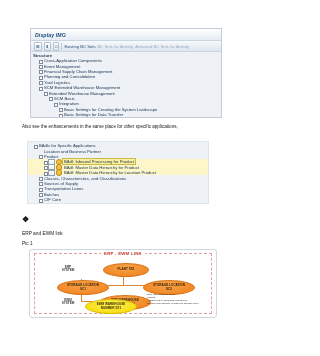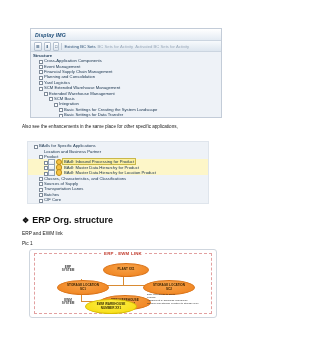--- a/index.html
+++ b/index.html
@@ -248,21 +248,20 @@
         <span class="lbl">Batches</span>
       </div>
       <div class="trow" style="padding-left: 10px;">
         <span class="exp node"></span>
         <span class="lbl">CIF Core</span>
       </div>
     </div>
 
   <div class="h2">
     <span class="dia">❖</span>
-    <span>ERP Org. structure</span>
   </div>
   <div class="sub1">ERP and EWM link</div>
   <div class="sub2">Pic 1</div>
 
   <div class="diagram">
     <div class="dframe">
       <div class="dtitle">ERP - EWM LINK</div>
 
       <div class="sys-lbl" style="left:20px;top:12px;width:26px;"><span id="erpsys">ERP<br>SYSTEM</span></div>
       <div class="sys-lbl" style="left:20px;top:45px;width:26px;"><span id="ewmsys">EWM<br>SYSTEM</span></div>

